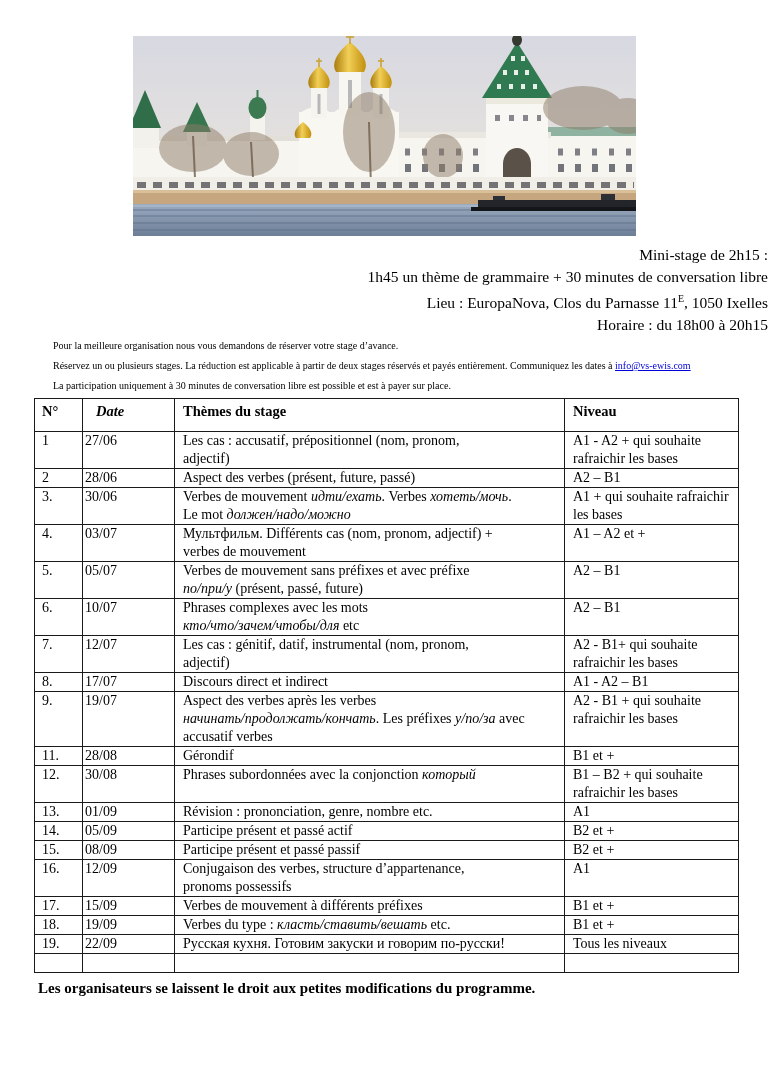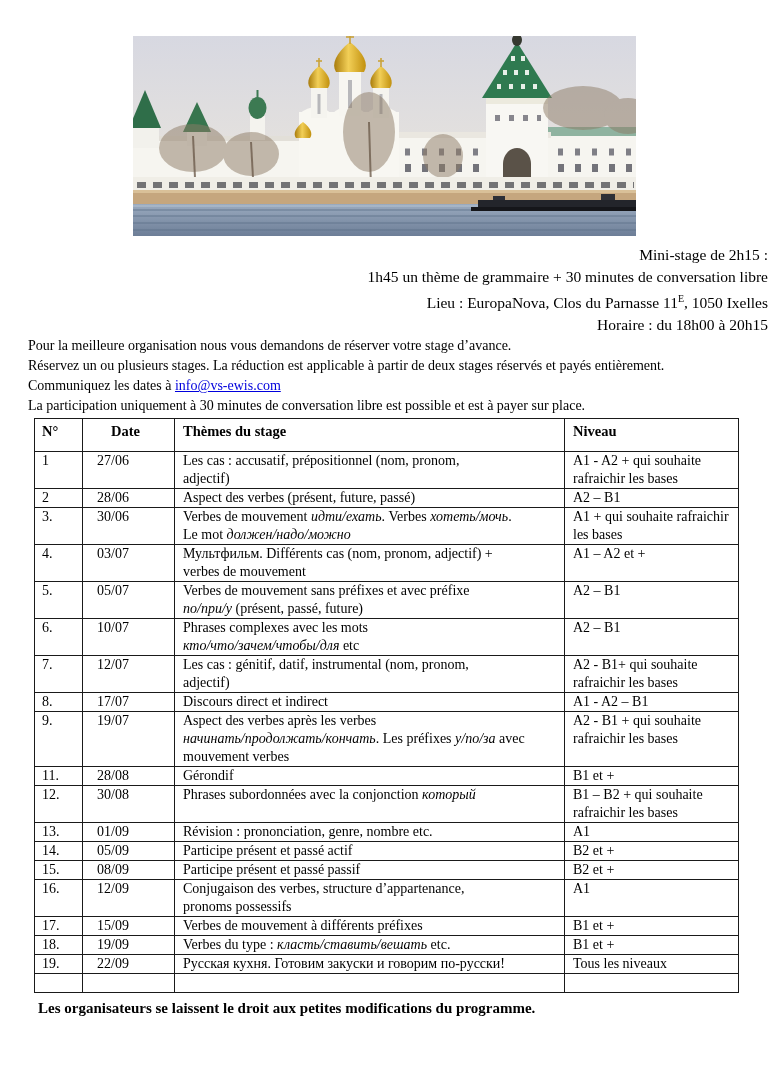--- a/index.html
+++ b/index.html
@@ -25,23 +25,23 @@
 
   .intro {
     margin-top: 8px;
     text-align: right;
     font-weight: normal;
     font-size: 15.5px; line-height: 22px;
   }
   .intro sup { font-size: 10px; vertical-align: super; }
 
   .notes {
-    margin: 0 0 0 28px;
+    margin: 0 0 0 53px;
     width: 676px;
-    font-size: 14px; line-height: 20px;
+    font-size: 10px; line-height: 20px;
   }
   a.email { color: #0000dd; text-decoration: underline; cursor: pointer; }
 
   table.stage-table {
     margin: 2px 0 0 34px;
     width: 704px;
     border-collapse: collapse;
     table-layout: fixed;
     font-size: 14px; line-height: 18px;
   }
@@ -52,23 +52,23 @@
     overflow: hidden;
   }
   .stage-table th {
     font-size: 14.5px;
     font-weight: bold;
     height: 33px;
     padding: 3px 6px 0 8px;
   }
   .stage-table td { padding: 0 5px 0 8px; }
   .stage-table td.cell-num { padding-left: 7px; }
-  .stage-table td.cell-date { padding-left: 14px; margin-top: 48px; }
+  .stage-table td.cell-date { padding-left: 2px; margin-top: 48px; }
   .stage-table th.h-num { padding-left: 7px; }
-  .stage-table th.h-date { padding-left: 28px; }
+  .stage-table th.h-date { padding-left: 13px; font-style: italic; }
   .ru { font-style: italic; }
 
   p.footer-note {
     margin: 5px 0 0 38px;
     font-size: 15px; line-height: 20px;
     font-weight: bold;
   }
 </style>
 </head>
 <body>
@@ -278,21 +278,21 @@
         </tr>
         <tr>
           <td class="cell-num">8.</td>
           <td class="cell-date">17/07</td>
           <td class="cell-theme"><span>Discours direct et indirect</span></td>
           <td class="cell-niveau">A1 - A2 – B1</td>
         </tr>
         <tr>
           <td class="cell-num">9.</td>
           <td class="cell-date">19/07</td>
-          <td class="cell-theme"><span>Aspect des verbes après les verbes</span><br><span></span><span class="ru">начинать/продолжать/кончать</span><span>. Les préfixes </span><span class="ru">у/по/за</span><span> avec</span><br><span>mouvement verbes</span></td>
+          <td class="cell-theme"><span>Aspect des verbes après les verbes</span><br><span></span><span class="ru">начинать/продолжать/кончать</span><span>. Les préfixes </span><span class="ru">у/по/за</span><span> avec</span><br><span>accusatif verbes</span></td>
           <td class="cell-niveau">A2 - B1 + qui souhaite rafraichir les bases</td>
         </tr>
         <tr>
           <td class="cell-num">11.</td>
           <td class="cell-date">28/08</td>
           <td class="cell-theme"><span>Gérondif</span></td>
           <td class="cell-niveau">B1 et +</td>
         </tr>
         <tr>
           <td class="cell-num">12.</td>

